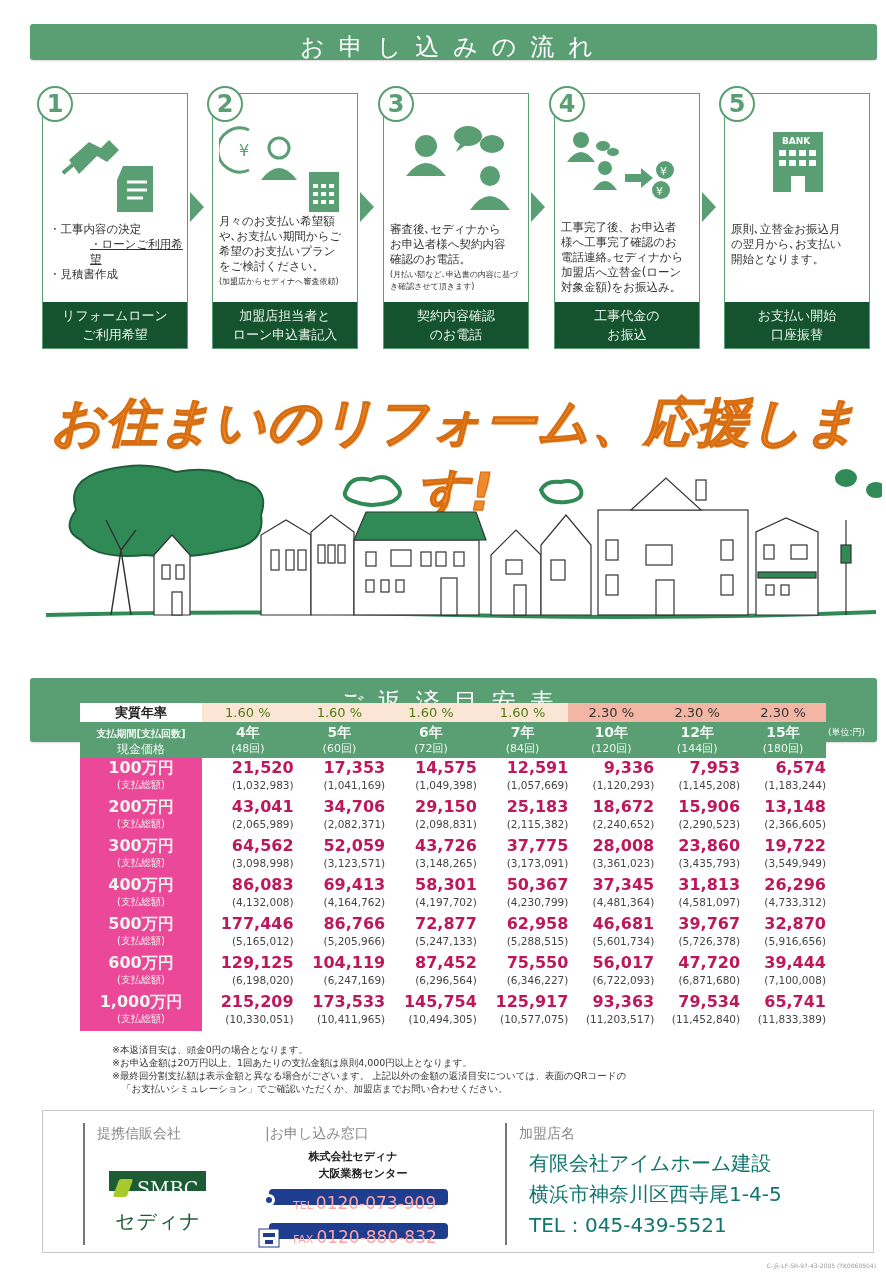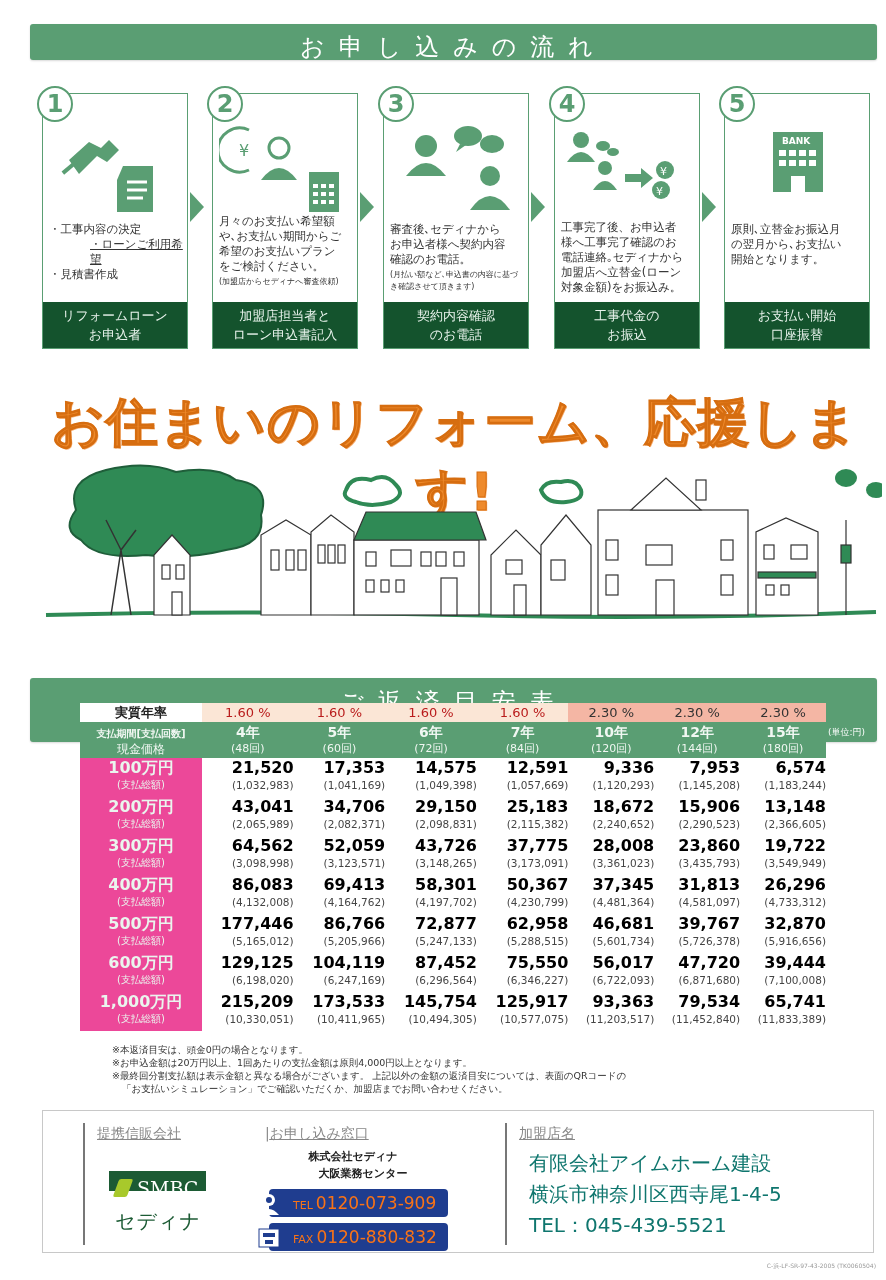--- a/index.html
+++ b/index.html
@@ -31,56 +31,57 @@
     color: #e8f3ec; font-size: 13px; line-height: 19px; text-align: center; padding-top: 4px;
   }
   .arrow { position: absolute; top: 192px; width: 0; height: 0; border-top: 15px solid transparent; border-bottom: 15px solid transparent; border-left: 14px solid #5a9e73; }
 
   
   #slogan {
     position: absolute; top: 388px; left: 40px; width: 830px; text-align: center;
     font-size: 52px; font-weight: bold; color: #ee8a2c; letter-spacing: 1px;
     -webkit-text-stroke: 1px #d66d10;
     text-shadow: 1px 1px 0 #f7b37a;
+    font-style: italic;
   }
 
   #illustration { position: absolute; top: 460px; left: 36px; width: 846px; height: 170px; }
 
   
   #repay-table { position: absolute; top: 703px; left: 80px; width: 746px; border-collapse: collapse; }
   #repay-table td { padding: 0; }
   .rate-row td { height: 19px; font-size: 13px; text-align: center; }
   .rate-row .lbl { font-weight: bold; color: #222; font-size: 13px; background: #fff; }
-  .rate-row .r16 { background: #fbe6d6; color: #b91c1c; }
+  .rate-row .r16 { background: #fbe6d6; color: #4d7c0f; }
   .rate-row .r23 { background: #f4b6a4; color: #333; }
   .period-row td { background: #5a9e73; color: #f0f7f2; text-align: center; }
   .period-row .years { font-size: 14px; font-weight: bold; display: block; line-height: 17px; padding-top: 2px; }
   .period-row .count { font-size: 11px; display: block; line-height: 15px; padding-bottom: 2px; }
   .period-row .lbl-head { font-size: 10px; font-weight: bold; line-height: 17px; padding-top: 2px; display:block; }
   .period-row .lbl-sub { font-size: 12px; line-height: 15px; display:block; }
   .data-row td { height: 39px; vertical-align: top; }
   .data-row .rowlbl { background: #ec4899; color: #eaf5ee; text-align: center; width: 122px; }
   .data-row .rowlbl .amt { font-size: 16px; font-weight: bold; display: block; line-height: 20px; }
   .data-row .rowlbl .sub { font-size: 10px; display: block; line-height: 14px; }
   .data-row .cell { text-align: right; padding-right: 6px; }
-  .data-row .cell .m { font-size: 16px; font-weight: bold; color: #000000; display: block; line-height: 20px; }
+  .data-row .cell .m { font-size: 16px; font-weight: bold; color: #be185d; display: block; line-height: 20px; }
   .data-row .cell .t { font-size: 10.5px; color: #444; display: block; line-height: 14px; }
 
   #notes { position: absolute; top: 1043px; left: 112px; font-size: 9.5px; line-height: 13px; color: #333; }
   #notes .indent { padding-left: 10px; }
 
   
   #footer { position: absolute; top: 1110px; left: 42px; width: 832px; height: 143px; border: 1.5px solid #c8c8c8; background: #fff; }
   .vbar { position: absolute; width: 2px; background: #777; }
-  .flabel { position: absolute; font-size: 14px; color: #888; text-decoration: underline; }
+  .flabel { position: absolute; font-size: 14px; color: #888; }
   #smbc-logo { position: absolute; left: 66px; top: 60px; width: 97px; height: 20px; background: #1c5b34; color: #fff; font-family: "DejaVu Serif", "Liberation Serif", serif; font-size: 19px; line-height: 34px; padding-left: 28px; }
   #smbc-logo .leaf { position: absolute; left: 7px; top: 8px; width: 14px; height: 18px; background: #a8c92b; transform: skewX(-20deg); border-radius: 2px; }
   #sedina-name { position: absolute; left: 72px; top: 97px; font-size: 20px; color: #1c5b34; letter-spacing: 1px; }
   #window-company { position: absolute; left: 240px; top: 37px; font-size: 11px; font-weight: bold; color: #222; line-height: 17px; text-align: center; width: 140px; }
-  .pill { position: absolute; left: 226px; width: 179px; height: 28px; background: #1f3d8f; color: #f97316; border-radius: 4px; font-size: 17px; line-height: 28px; padding-left: 24px; }
+  .pill { position: absolute; left: 226px; width: 179px; height: 16px; background: #1f3d8f; color: #fca5a5; border-radius: 4px; font-size: 17px; line-height: 28px; padding-left: 24px; }
   .pill .tiny { font-size: 11px; margin-right: 3px; }
   .pill .picon { position: absolute; left: -12px; top: 2px; width: 24px; height: 24px; }
   #dealer { position: absolute; left: 486px; top: 37px; font-size: 20px; color: #0f766e; line-height: 31px; }
   #doc-code { position: absolute; top: 1262px; right: 10px; font-size: 6px; color: #999; }
 </style>
 </head>
 <body>
 
 <div class="banner" id="flow-banner">
   <span>お申し込みの流れ</span>
@@ -102,21 +103,21 @@
         </g>
     </svg>
   </div>
   <div class="desc">
     <div>・工事内容の決定</div>
     <div class="ul">・ローンご利用希望</div>
     <div>・見積書作成</div>
   </div>
   <div class="foot">
     <div>リフォームローン</div>
-      <div>お申込者</div>
+      <div>ご利用希望</div>
   </div>
 </div>
 <div class="arrow" style="left:190px;"></div>
 
 <div class="step" style="left:212px;">
   <div class="num">2</div>
   <div class="icon-area">
     <svg width="134" height="100" viewBox="0 0 134 100">
       <path d="M30 10 A22 22 0 1 0 30 50" fill="none" stroke="#5a9e73" stroke-width="3"></path>
       <text x="20" y="36" font-size="16" fill="#5a9e73" font-family="DejaVu Sans, sans-serif">¥</text>

